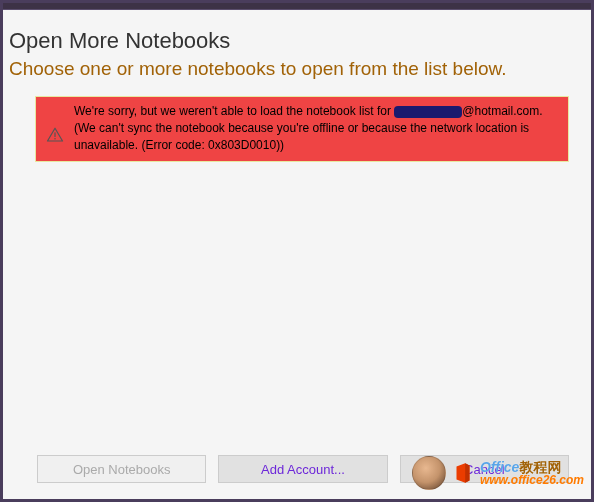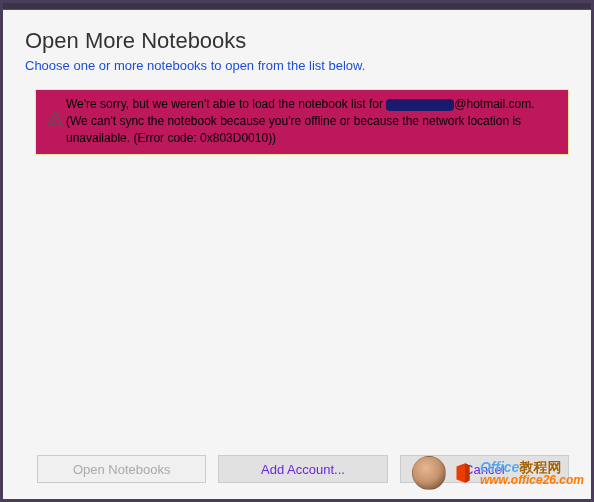--- a/index.html
+++ b/index.html
@@ -22,44 +22,44 @@
       background: #f5f5f5;
       display: flex;
       flex-direction: column;
     }
     .top-bar {
       height: 7px;
       background: #3d3246;
       border-bottom: 1px solid #5a4d6c;
     }
     .header {
-      padding: 18px 22px 8px 22px;
+      padding: 18px 22px 8px 6px;
     }
     .dialog-title {
       font-size: 22px;
       font-weight: 300;
       color: #333;
       margin-bottom: 4px;
     }
     .dialog-subtitle {
-      font-size: 13px;
-      color: #1d4ed8;
+      font-size: 19px;
+      color: #a16207;
     }
     .content {
       flex: 1;
       padding: 8px 22px 0 32px;
       overflow: auto;
     }
     .warning-box {
-      background: #be185d;
+      background: #ef4444;
       border: 1px solid #e8e8a0;
       padding: 6px 10px 8px 10px;
       display: flex;
-      align-items: flex-start;
-      gap: 2px;
+      align-items: center;
+      gap: 10px;
     }
     .warning-icon-wrap {
       display: flex;
       align-items: center;
       padding-top: 14px;
     }
     .warning-icon {
       width: 18px;
       height: 18px;
     }

